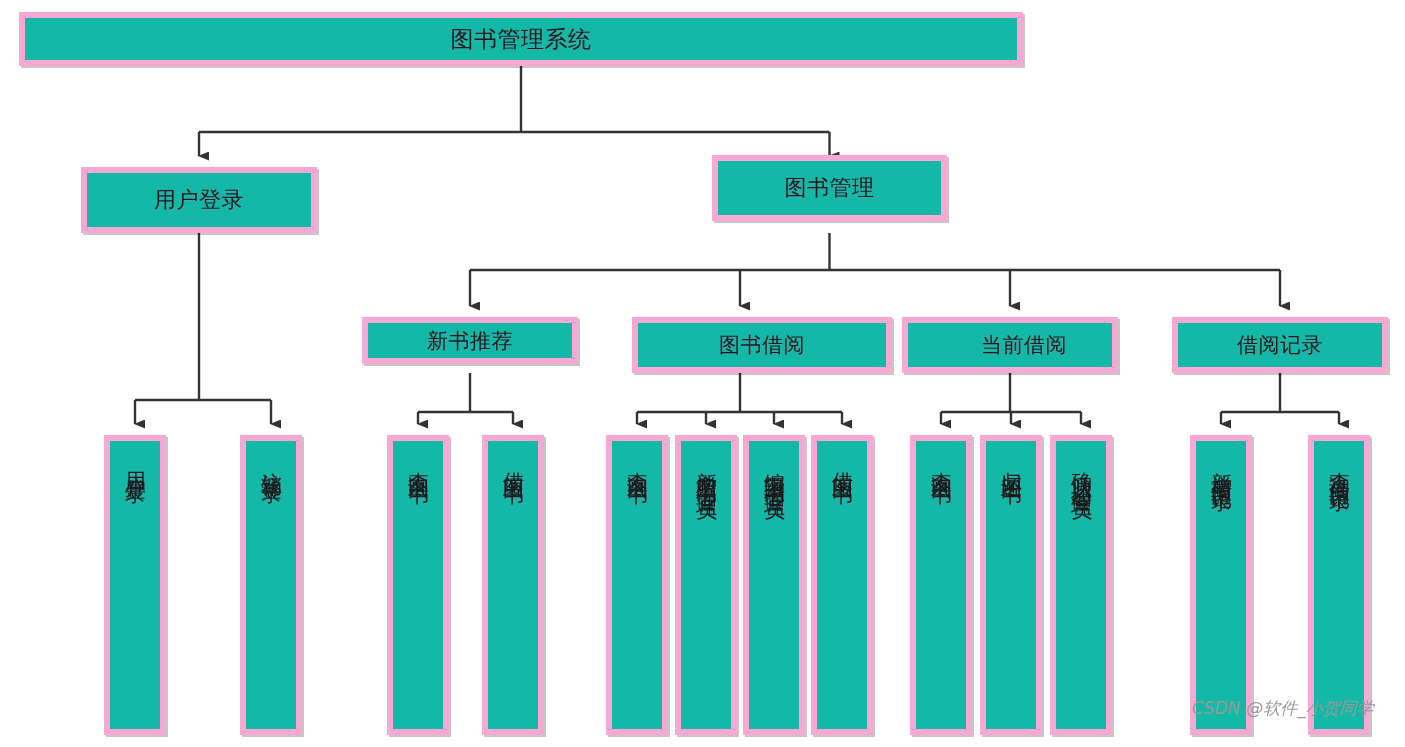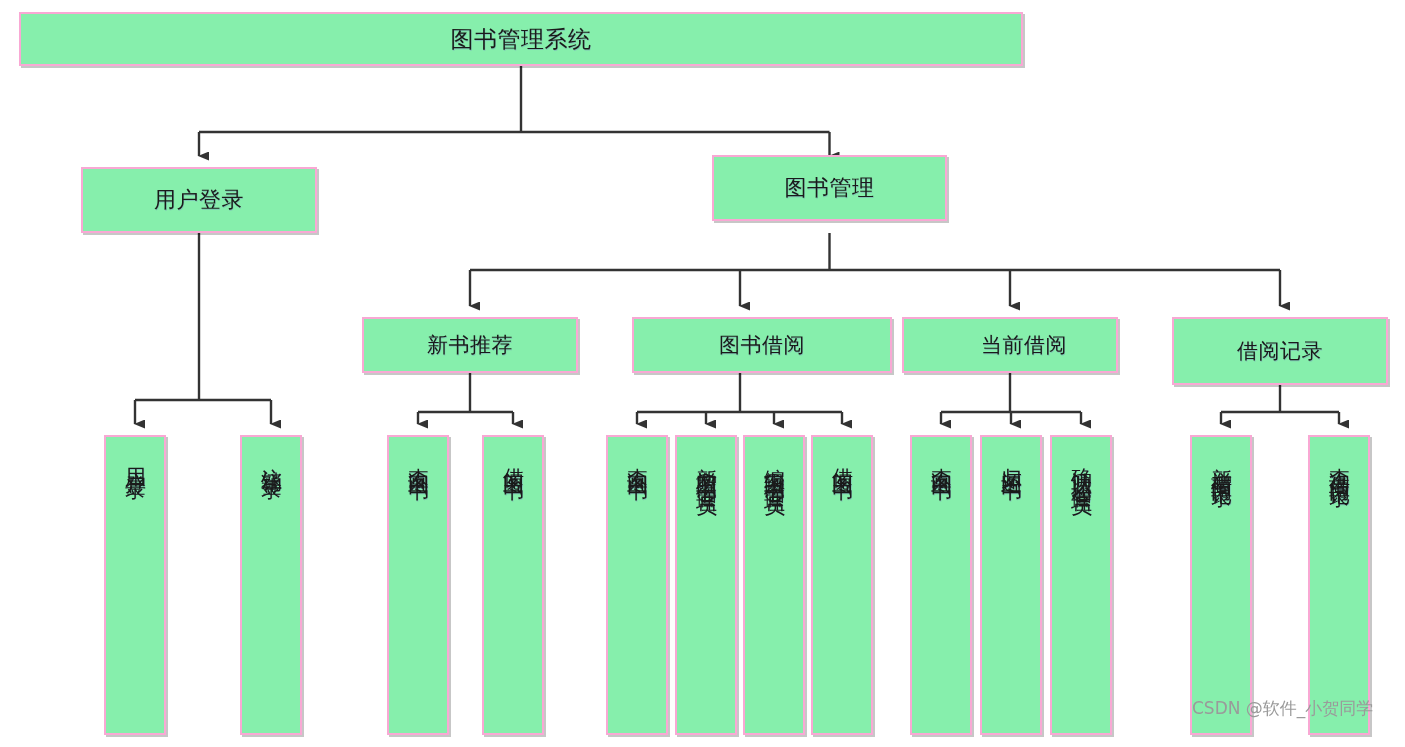--- a/index.html
+++ b/index.html
@@ -7,22 +7,22 @@
   body{
     width:1405px;height:747px;overflow:hidden;
     font-family:"DejaVu Sans","Liberation Sans",sans-serif;
     color:#000;
   }
   #diagram-root{position:relative;width:1405px;height:747px;background:#fff;}
   svg#tree-svg{position:absolute;left:0;top:0;width:1405px;height:747px;}
 
   .node-box{
     position:absolute;box-sizing:border-box;
-    background:#86efac;
-    border:2px solid #f9a8d4;
+    background:#14b8a6;
+    border:6px solid #f9a8d4;
     box-shadow:2px 2px 0 rgba(0,0,0,0.22);
     display:flex;align-items:center;justify-content:center;
     overflow:hidden;
   }
   .node-label{
     font-family:"DejaVu Sans","Liberation Sans",sans-serif;
     color:#1a1a1a;
     letter-spacing:.5px;
     white-space:nowrap;
     text-shadow:0.5px 0.5px 0 rgba(120,150,190,0.45);
@@ -103,30 +103,30 @@
   <div id="node-layer">
       <div class="node-box lvl-root" style="left: 19px; top: 12px; width: 1004px; height: 54px;">
         <span class="node-label">图书管理系统</span>
       </div>
       <div class="node-box lvl-2" style="left: 81px; top: 167px; width: 236px; height: 66px;">
         <span class="node-label">用户登录</span>
       </div>
       <div class="node-box lvl-2" style="left: 712px; top: 155px; width: 235px; height: 66px;">
         <span class="node-label">图书管理</span>
       </div>
-      <div class="node-box lvl-3" style="left: 362px; top: 317px; width: 216px; height: 56px;">
+      <div class="node-box lvl-3" style="left: 362px; top: 317px; width: 216px; height: 47px;">
         <span class="node-label">新书推荐</span>
       </div>
       <div class="node-box lvl-3" style="left: 632px; top: 317px; width: 260px; height: 56px;">
         <span class="node-label">图书借阅</span>
       </div>
       <div class="node-box lvl-3" style="left: 902px; top: 317px; width: 216px; height: 56px; padding-left: 28px;">
         <span class="node-label">当前借阅</span>
       </div>
-      <div class="node-box lvl-3" style="left: 1172px; top: 317px; width: 216px; height: 68px; align-items: center;">
+      <div class="node-box lvl-3" style="left: 1172px; top: 317px; width: 216px; height: 56px; align-items: center;">
         <span class="node-label">借阅记录</span>
       </div>
       <div class="node-box lvl-4 vertical" style="left: 104px; top: 435px; width: 62px; height: 300px;">
         <span class="node-label">用户登录</span>
       </div>
       <div class="node-box lvl-4 vertical" style="left: 240px; top: 435px; width: 62px; height: 300px;">
         <span class="node-label">注销登录</span>
       </div>
       <div class="node-box lvl-4 vertical" style="left: 387px; top: 435px; width: 62px; height: 300px;">
         <span class="node-label">查询图书</span>
@@ -156,14 +156,14 @@
         <span class="node-label">确认归还（管理员）</span>
       </div>
       <div class="node-box lvl-4 vertical" style="left: 1190px; top: 435px; width: 62px; height: 300px;">
         <span class="node-label">新增借阅记录</span>
       </div>
       <div class="node-box lvl-4 vertical" style="left: 1308px; top: 435px; width: 62px; height: 300px;">
         <span class="node-label">查询借阅记录</span>
       </div>
     </div>
 
-  <div class="watermark" style="left: 1192px; top: 697px;">CSDN @软件_小贺同学</div>
+  <div class="watermark" style="left: 1192px; top: 697px; font-style: italic;">CSDN @软件_小贺同学</div>
 </div>
 
 </body></html>

